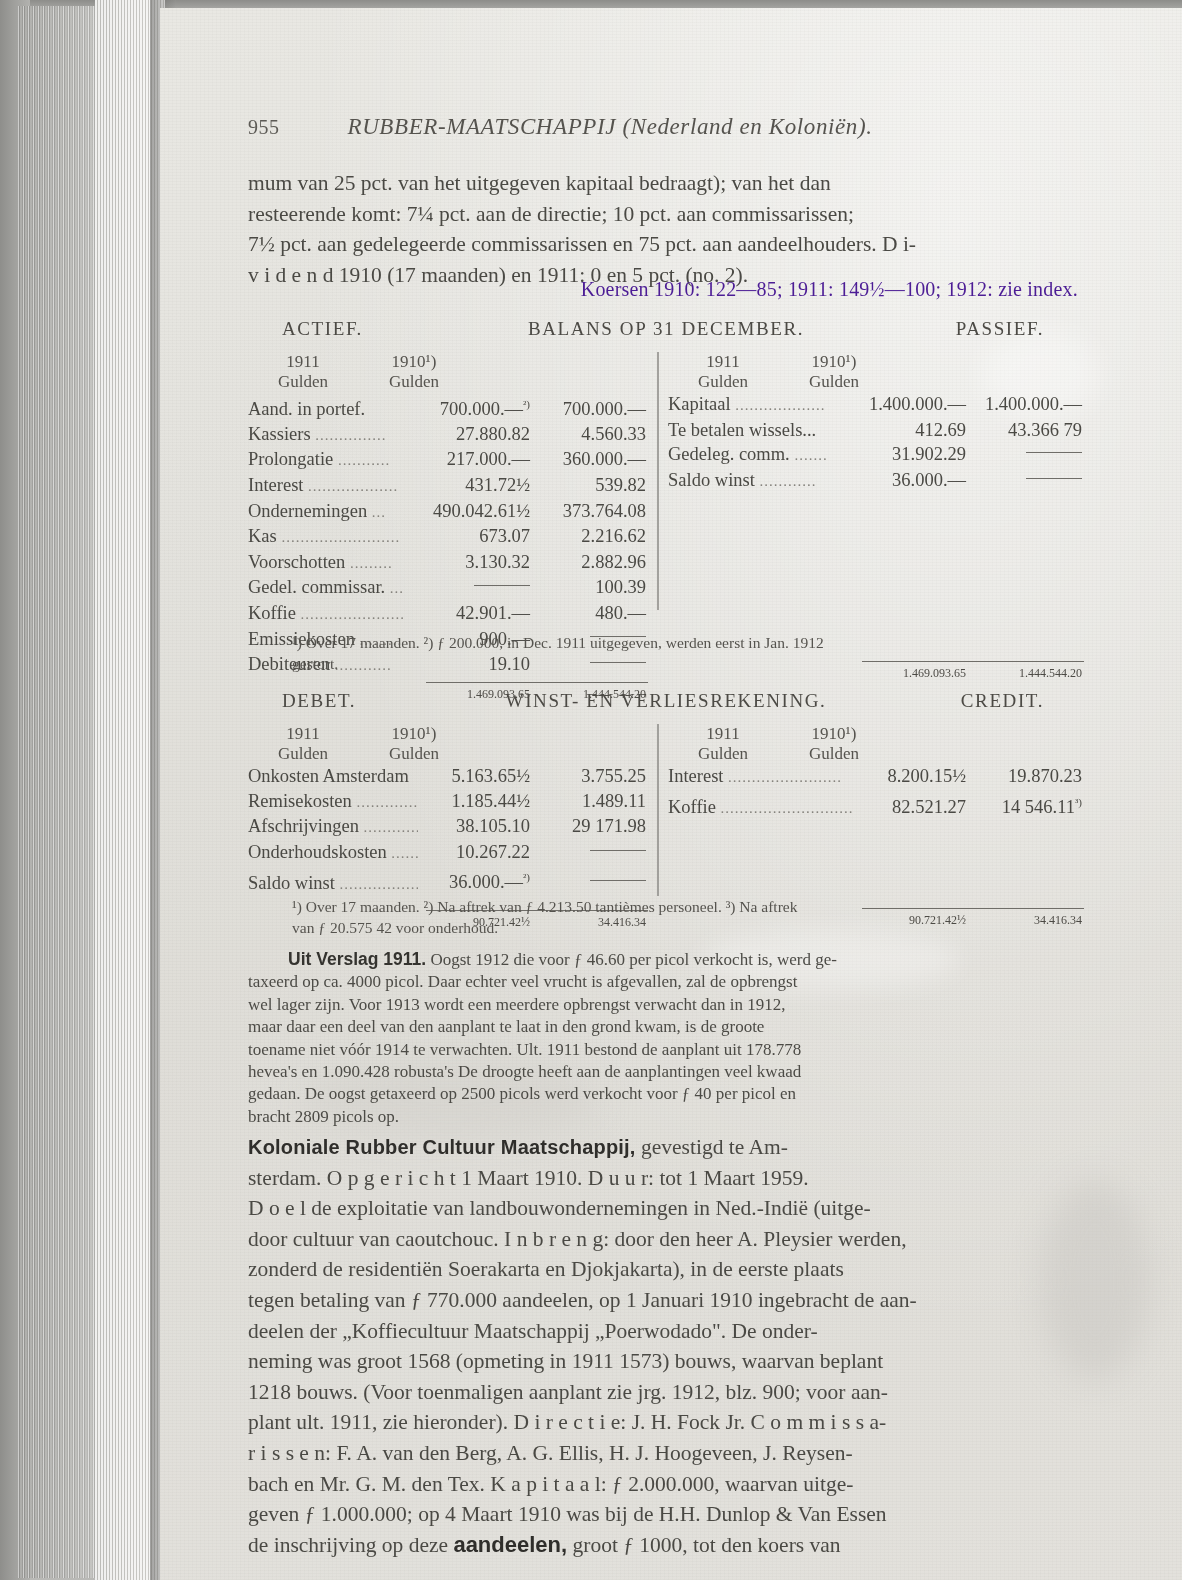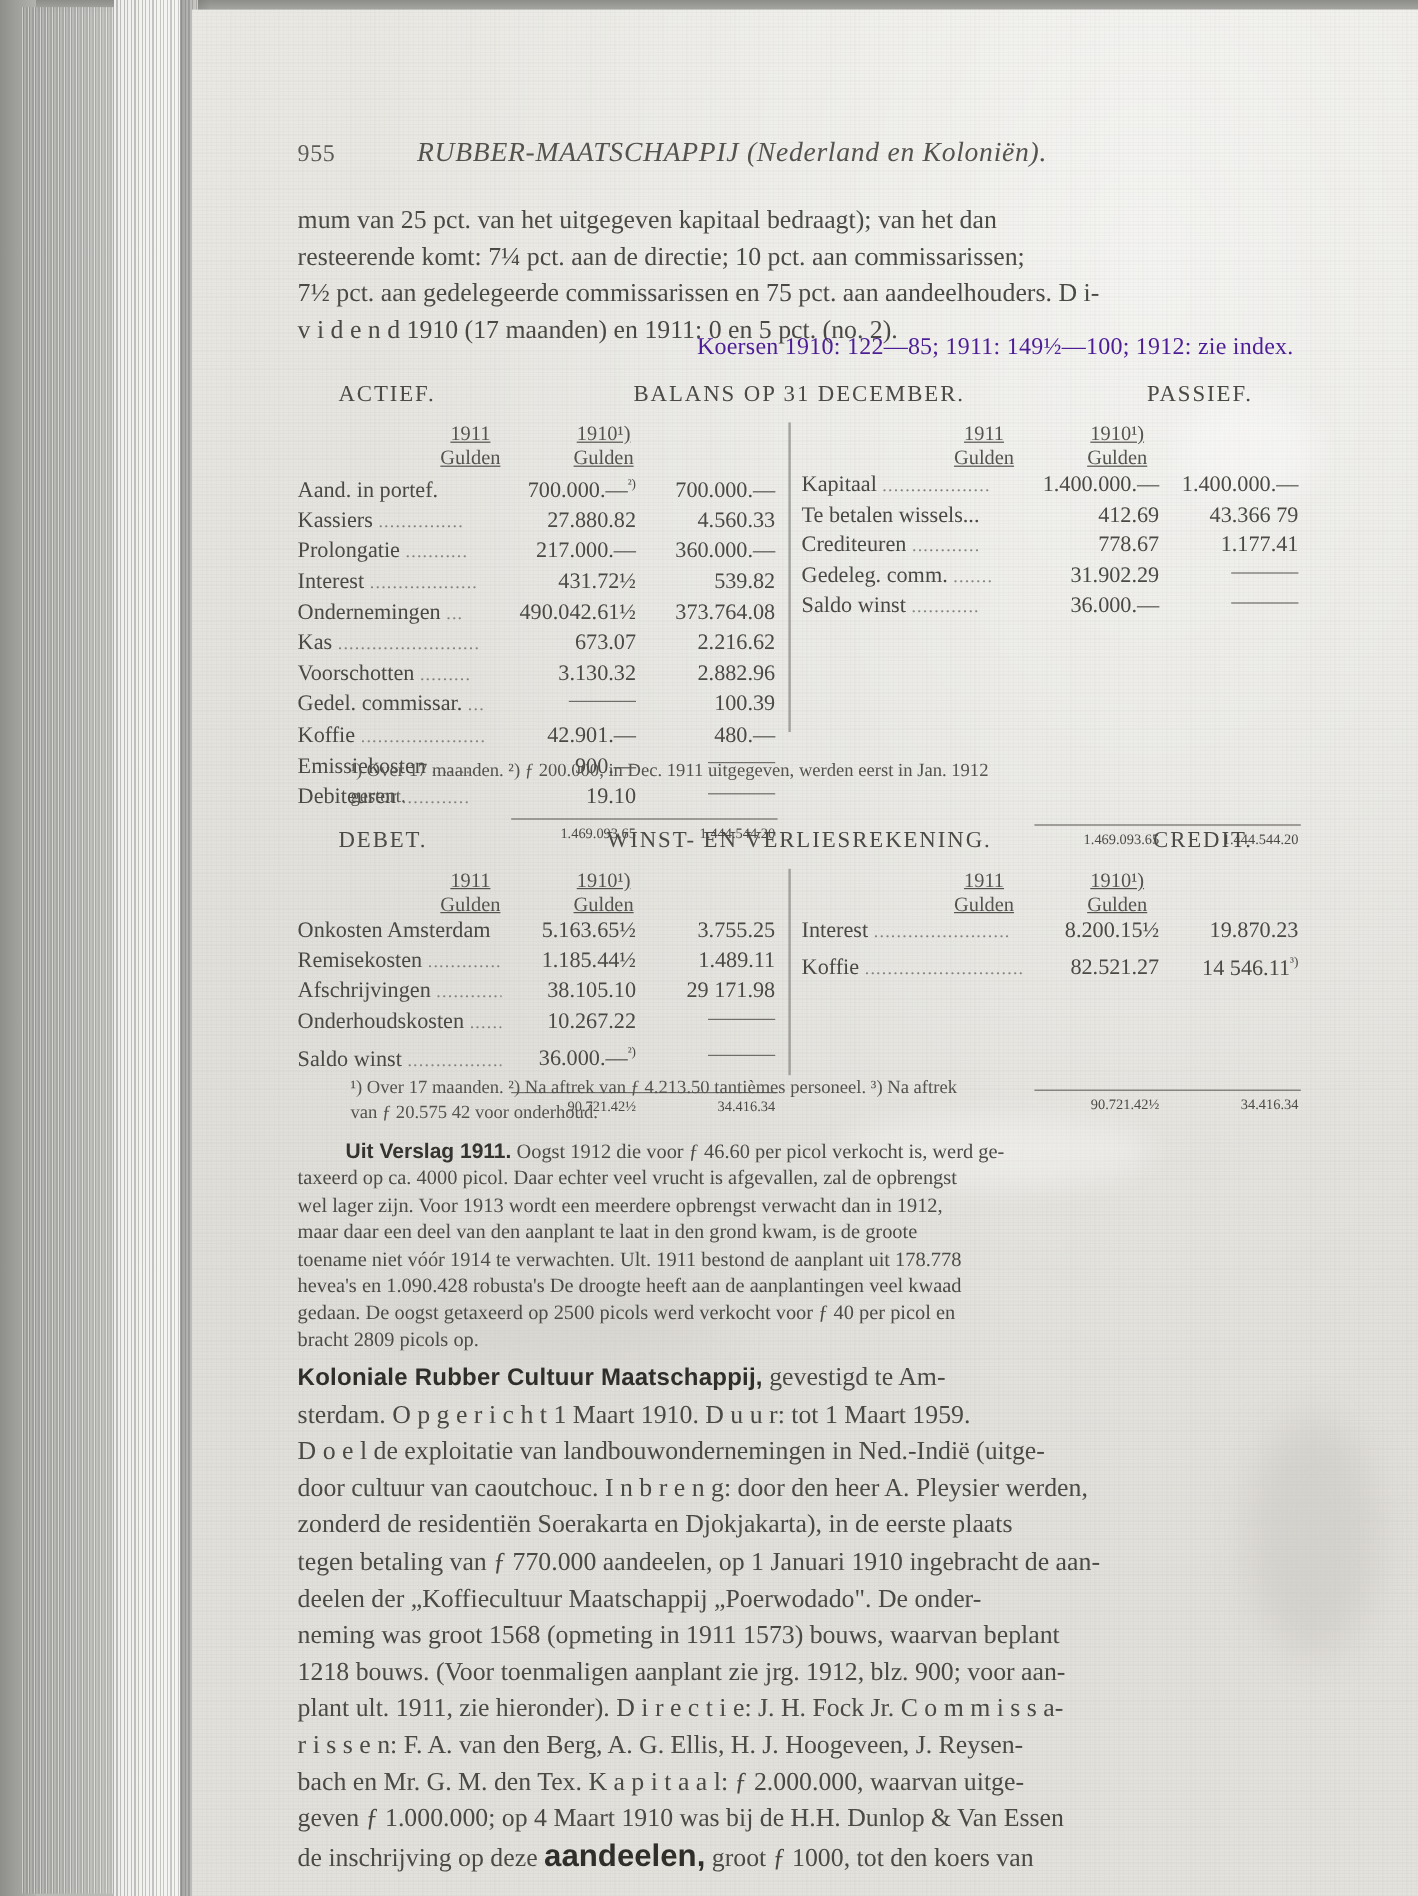--- a/index.html
+++ b/index.html
@@ -104,21 +104,21 @@
   .halves{position:relative;margin-top:8px;}
   .vrule{
     position:absolute;left:409px;top:0;width:2px;height:258px;
     background:#8b8a85;opacity:.75;
   }
   .half{position:absolute;top:0;width:400px;}
   .half.L{left:0;}
   .half.R{left:420px;width:416px;}
 
   .yrow,.urow{display:flex;font-size:17px;color:#55534e;}
-  .yrow{justify-content:center;text-decoration:underline;}
+  .yrow{justify-content:flex-start;}
   .col-y{width:110px;text-align:center;}
   .col-y2{width:112px;text-align:center;}
 
   .lrow{display:flex;align-items:baseline;font-size:18.5px;line-height:24.6px;}
   .lbl{flex:1;white-space:nowrap;overflow:hidden;}
   .lbl .dots{color:#84827c;letter-spacing:1px;font-size:15px;}
   .v1{width:112px;text-align:right;padding-right:4px;white-space:nowrap;}
   .v2{width:112px;text-align:right;padding-right:2px;white-space:nowrap;}
   .dash{display:inline-block;width:56px;border-bottom:1.6px solid #6f6d68;
          vertical-align:middle;margin-bottom:7px;}
@@ -146,21 +146,21 @@
     position:absolute;left:248px;top:1132px;width:836px;
     font-size:21.5px;line-height:30.6px;color:#4a4944;
   }
   .company .ln{display:block;white-space:nowrap;}
   .company .co-name{
     font-family:"Liberation Sans",sans-serif;font-weight:bold;
     font-size:20px;letter-spacing:.2px;color:#2f2e2b;
   }
   .company .bold-word{
     font-family:"Liberation Sans",sans-serif;font-weight:bold;
-    font-size:26px;color:#2f2e2b;
+    font-size:22px;color:#2f2e2b;
   }
 </style>
 </head>
 <body>
 
 <div id="scan">
   <div class="top-strip"></div>
   <div class="edge-dark"></div>
   <div class="edge-leaves"></div>
   <div class="edge-leaves2"></div>
@@ -285,25 +285,20 @@
         <div id="passief-rows">
             <div class="lrow">
               <span class="lbl">Kapitaal <span class="dots">...................</span></span>
               <span class="v1">1.400.000.—</span>
               <span class="v2">1.400.000.—</span>
             </div>
             <div class="lrow">
               <span class="lbl">Te betalen wissels... </span>
               <span class="v1">412.69</span>
               <span class="v2">43.366 79</span>
-            </div>
-            <div class="lrow">
-              <span class="lbl">Crediteuren <span class="dots">............</span></span>
-              <span class="v1">778.67</span>
-              <span class="v2">1.177.41</span>
             </div>
             <div class="lrow">
               <span class="lbl">Gedeleg. comm. <span class="dots">.......</span></span>
               <span class="v1">31.902.29</span>
               <span class="v2"><span class="dash"></span></span>
             </div>
             <div class="lrow">
               <span class="lbl">Saldo winst <span class="dots">............</span></span>
               <span class="v1">36.000.—</span>
               <span class="v2"><span class="dash"></span></span>

